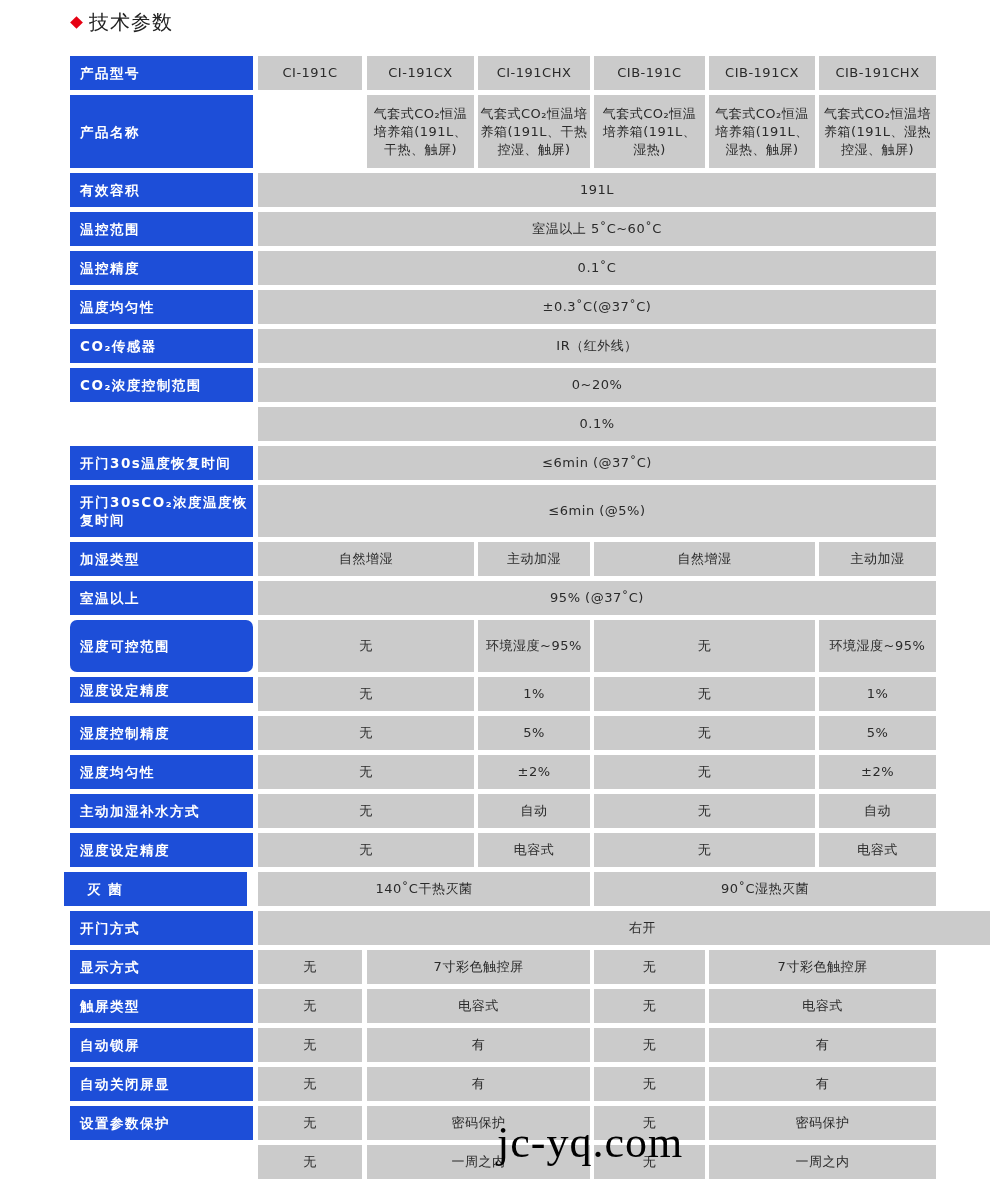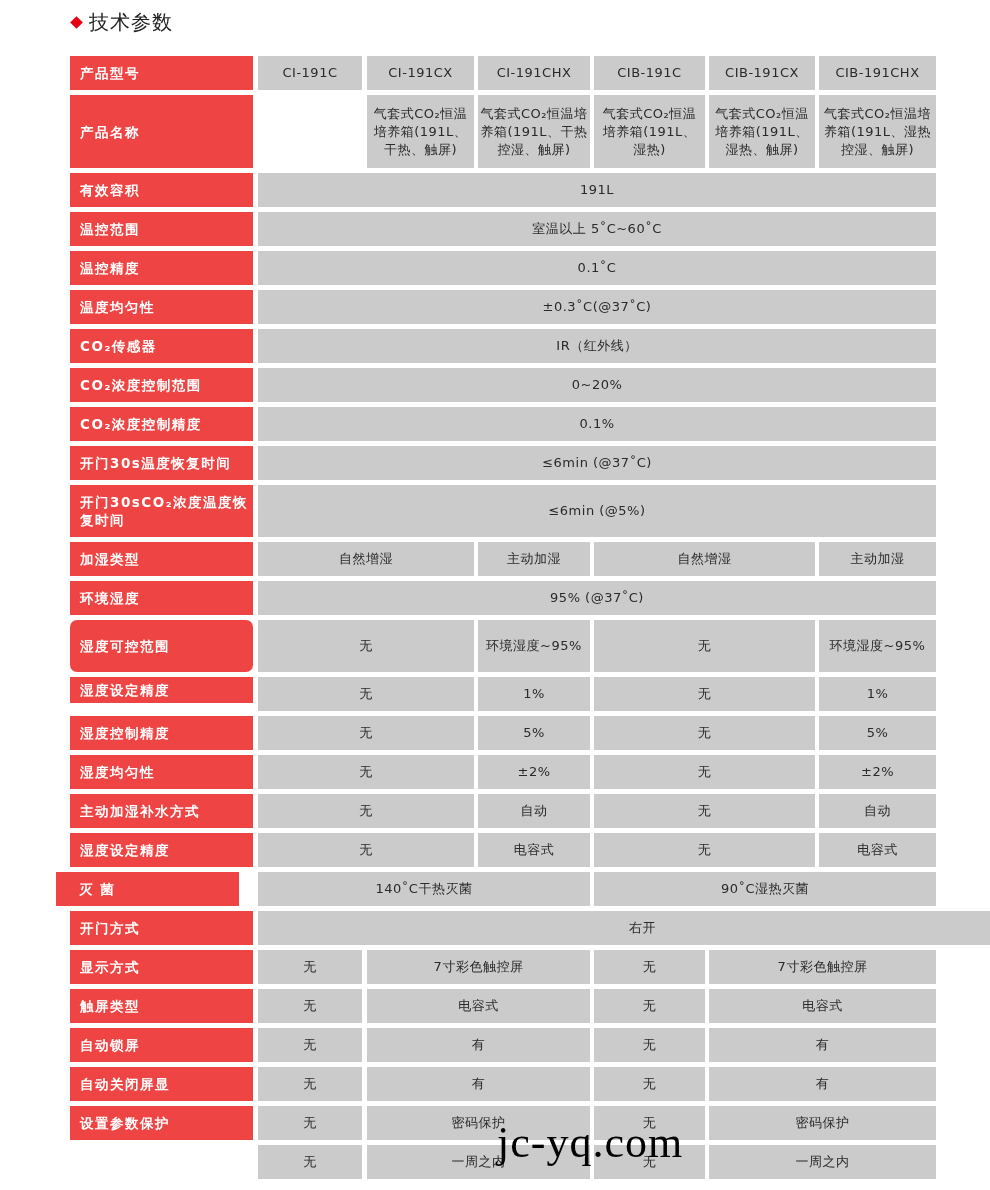--- a/index.html
+++ b/index.html
@@ -5,21 +5,21 @@
   html, body { margin: 0; padding: 0; background: #ffffff; }
   body { width: 990px; height: 1190px; position: relative; overflow: hidden;
          font-family: "DejaVu Sans", "Liberation Sans", sans-serif; }
   .title { position: absolute; left: 70px; top: 8px; height: 28px; display: flex; align-items: center; }
   .diamond { width: 9px; height: 9px; background: #e60012; transform: rotate(45deg); margin-right: 8px; margin-left: 2px; }
   .title-text { font-size: 20px; color: #222; letter-spacing: 1px; }
   .table { position: absolute; left: 0; top: 0; width: 990px; height: 1190px; }
   .cell { position: absolute; box-sizing: border-box; display: flex; align-items: center;
           justify-content: center; text-align: center; font-size: 13px; color: #2a2a2a;
           background: #cbcbcb; line-height: 18px; letter-spacing: 0.5px; padding: 0 2px; }
-  .label { background: #ef4444; color: #ffffff; justify-content: flex-start; text-align: left;
+  .label { background: #1d4ed8; color: #ffffff; justify-content: flex-start; text-align: left;
            font-weight: bold; padding-left: 10px; font-size: 13.5px; letter-spacing: 1.5px; }
   .watermark { position: absolute; left: 497px; top: 1118px; font-size: 44px; color: #000000;
                font-family: Liberation Serif, serif; letter-spacing: 1px; line-height: 50px; }
 </style>
 </head>
 <body>
 
 <div class="title">
   <span class="diamond"></span>
   <span class="title-text">技术参数</span>
@@ -44,32 +44,31 @@
     <div class="cell label" style="left: 70px; width: 183px; top: 212px; height: 34px;">温控范围</div>
     <div class="cell" style="left: 258px; width: 678px; top: 212px; height: 34px;">室温以上 5˚C~60˚C</div>
     <div class="cell label" style="left: 70px; width: 183px; top: 251px; height: 34px;">温控精度</div>
     <div class="cell" style="left: 258px; width: 678px; top: 251px; height: 34px;">0.1˚C</div>
     <div class="cell label" style="left: 70px; width: 183px; top: 290px; height: 34px;">温度均匀性</div>
     <div class="cell" style="left: 258px; width: 678px; top: 290px; height: 34px;">±0.3˚C(@37˚C)</div>
     <div class="cell label" style="left: 70px; width: 183px; top: 329px; height: 34px;">CO₂传感器</div>
     <div class="cell" style="left: 258px; width: 678px; top: 329px; height: 34px;">IR（红外线）</div>
     <div class="cell label" style="left: 70px; width: 183px; top: 368px; height: 34px;">CO₂浓度控制范围</div>
     <div class="cell" style="left: 258px; width: 678px; top: 368px; height: 34px;">0~20%</div>
-    <div class="cell label" style="left: 70px; width: 183px; top: 407px; height: 34px;">CO₂浓度控制精度</div>
     <div class="cell" style="left: 258px; width: 678px; top: 407px; height: 34px;">0.1%</div>
     <div class="cell label" style="left: 70px; width: 183px; top: 446px; height: 34px;">开门30s温度恢复时间</div>
     <div class="cell" style="left: 258px; width: 678px; top: 446px; height: 34px;">≤6min (@37˚C)</div>
     <div class="cell label" style="left: 70px; width: 183px; top: 485px; height: 52px;">开门30sCO₂浓度温度恢复时间</div>
     <div class="cell" style="left: 258px; width: 678px; top: 485px; height: 52px;">≤6min (@5%)</div>
     <div class="cell label" style="left: 70px; width: 183px; top: 542px; height: 34px;">加湿类型</div>
     <div class="cell" style="left: 258px; width: 216px; top: 542px; height: 34px;">自然增湿</div>
     <div class="cell" style="left: 478px; width: 112px; top: 542px; height: 34px;">主动加湿</div>
     <div class="cell" style="left: 594px; width: 221px; top: 542px; height: 34px;">自然增湿</div>
     <div class="cell" style="left: 819px; width: 117px; top: 542px; height: 34px;">主动加湿</div>
-    <div class="cell label" style="left: 70px; width: 183px; top: 581px; height: 34px;">环境湿度</div>
+    <div class="cell label" style="left: 70px; width: 183px; top: 581px; height: 34px;">室温以上</div>
     <div class="cell" style="left: 258px; width: 678px; top: 581px; height: 34px;">95% (@37˚C)</div>
     <div class="cell label" style="left: 70px; width: 183px; top: 620px; height: 52px; border-radius: 7px;">湿度可控范围</div>
     <div class="cell" style="left: 258px; width: 216px; top: 620px; height: 52px;">无</div>
     <div class="cell" style="left: 478px; width: 112px; top: 620px; height: 52px;">环境湿度~95%</div>
     <div class="cell" style="left: 594px; width: 221px; top: 620px; height: 52px;">无</div>
     <div class="cell" style="left: 819px; width: 117px; top: 620px; height: 52px;">环境湿度~95%</div>
     <div class="cell label" style="left: 70px; width: 183px; top: 677px; height: 26px;">湿度设定精度</div>
     <div class="cell" style="left: 258px; width: 216px; top: 677px; height: 34px;">无</div>
     <div class="cell" style="left: 478px; width: 112px; top: 677px; height: 34px;">1%</div>
     <div class="cell" style="left: 594px; width: 221px; top: 677px; height: 34px;">无</div>
@@ -87,21 +86,21 @@
     <div class="cell label" style="left: 70px; width: 183px; top: 794px; height: 34px;">主动加湿补水方式</div>
     <div class="cell" style="left: 258px; width: 216px; top: 794px; height: 34px;">无</div>
     <div class="cell" style="left: 478px; width: 112px; top: 794px; height: 34px;">自动</div>
     <div class="cell" style="left: 594px; width: 221px; top: 794px; height: 34px;">无</div>
     <div class="cell" style="left: 819px; width: 117px; top: 794px; height: 34px;">自动</div>
     <div class="cell label" style="left: 70px; width: 183px; top: 833px; height: 34px;">湿度设定精度</div>
     <div class="cell" style="left: 258px; width: 216px; top: 833px; height: 34px;">无</div>
     <div class="cell" style="left: 478px; width: 112px; top: 833px; height: 34px;">电容式</div>
     <div class="cell" style="left: 594px; width: 221px; top: 833px; height: 34px;">无</div>
     <div class="cell" style="left: 819px; width: 117px; top: 833px; height: 34px;">电容式</div>
-    <div class="cell label" style="left: 56px; width: 183px; top: 872px; height: 34px; padding-left: 23px;">灭 菌</div>
+    <div class="cell label" style="left: 64px; width: 183px; top: 872px; height: 34px; padding-left: 23px;">灭 菌</div>
     <div class="cell" style="left: 258px; width: 332px; top: 872px; height: 34px;">140˚C干热灭菌</div>
     <div class="cell" style="left: 594px; width: 342px; top: 872px; height: 34px;">90˚C湿热灭菌</div>
     <div class="cell label" style="left: 70px; width: 183px; top: 911px; height: 34px;">开门方式</div>
     <div class="cell" style="left: 258px; width: 769px; top: 911px; height: 34px;">右开</div>
     <div class="cell label" style="left: 70px; width: 183px; top: 950px; height: 34px;">显示方式</div>
     <div class="cell" style="left: 258px; width: 104px; top: 950px; height: 34px;">无</div>
     <div class="cell" style="left: 367px; width: 223px; top: 950px; height: 34px;">7寸彩色触控屏</div>
     <div class="cell" style="left: 594px; width: 111px; top: 950px; height: 34px;">无</div>
     <div class="cell" style="left: 709px; width: 227px; top: 950px; height: 34px;">7寸彩色触控屏</div>
     <div class="cell label" style="left: 70px; width: 183px; top: 989px; height: 34px;">触屏类型</div>

